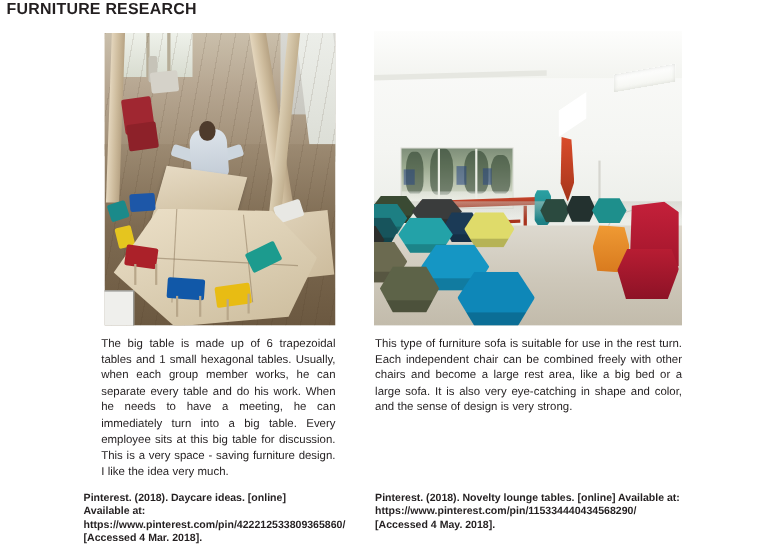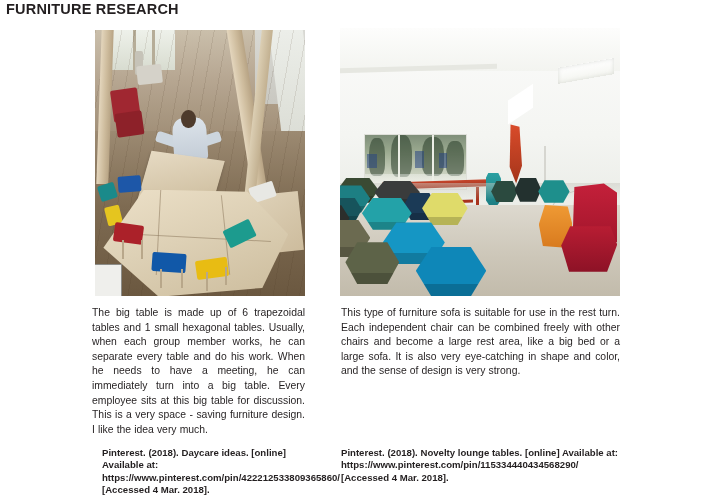--- a/index.html
+++ b/index.html
@@ -73,21 +73,21 @@
   }
   .citation {
     position: absolute;
     font-size: 9.6px;
     line-height: 12.4px;
     font-weight: bold;
     color: #231f20;
     text-align: left;
   }
   #citation-left {
-    left: 102px;
+    left: 76px;
     top: 447px;
     width: 216px;
   }
   #citation-right {
     left: 341px;
     top: 447px;
     width: 282px;
   }
 
   
@@ -553,13 +553,13 @@
     </div>
   </div>
 </div>
 
 <div class="body-text" id="paragraph-left">The big table is made up of 6 trapezoidal tables and 1 small hexagonal tables. Usually, when each group member works, he can separate every table and do his work. When he needs to have a meeting, he can immediately turn into a big table. Every employee sits at this big table for discussion. This is a very space - saving furniture design. I like the idea very much.</div>
 
 <div class="body-text" id="paragraph-right">This type of furniture sofa is suitable for use in the rest turn. Each independent chair can be combined freely with other chairs and become a large rest area, like a big bed or a large sofa. It is also very eye-catching in shape and color, and the sense of design is very strong.</div>
 
 <div class="citation" id="citation-left">Pinterest. (2018). Daycare ideas. [online] Available at: https://www.pinterest.com/pin/422212533809365860/ [Accessed 4 Mar. 2018].</div>
 
-<div class="citation" id="citation-right">Pinterest. (2018). Novelty lounge tables. [online] Available at: https://www.pinterest.com/pin/115334440434568290/ [Accessed 4 Mar. 2018].</div>
+<div class="citation" id="citation-right">Pinterest. (2018). Novelty lounge tables. [online] Available at: https://www.pinterest.com/pin/115334440434568290/ [Accessed 4 May. 2018].</div>
 
 </body></html>

